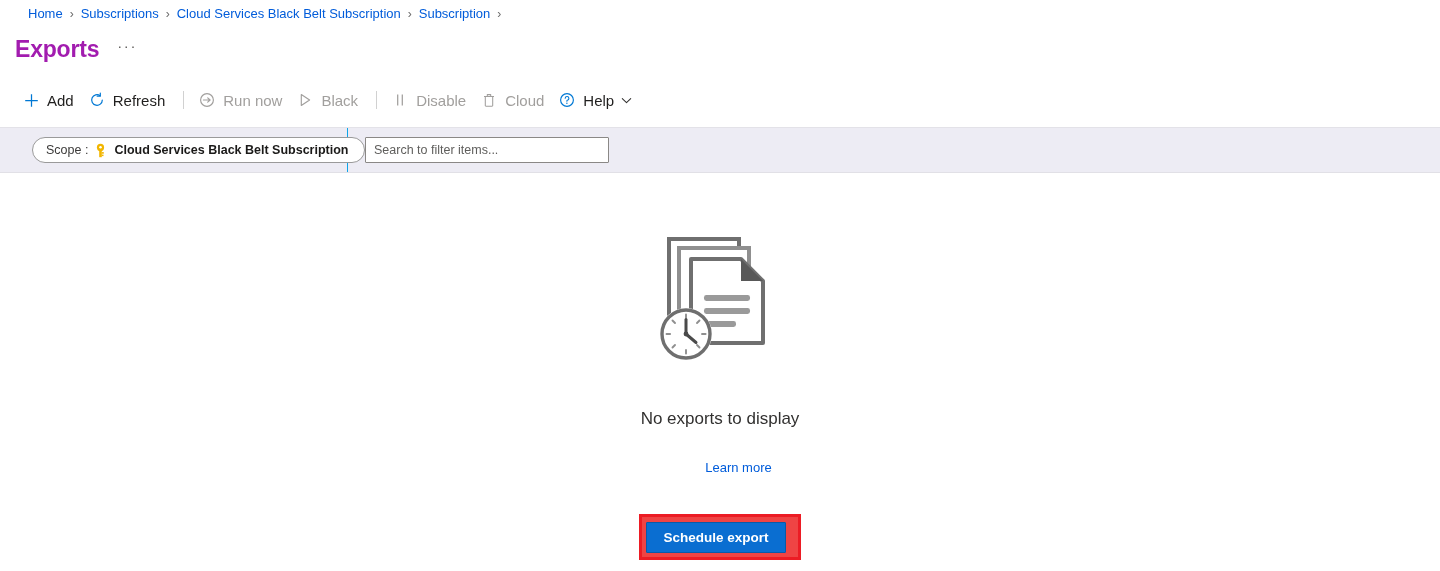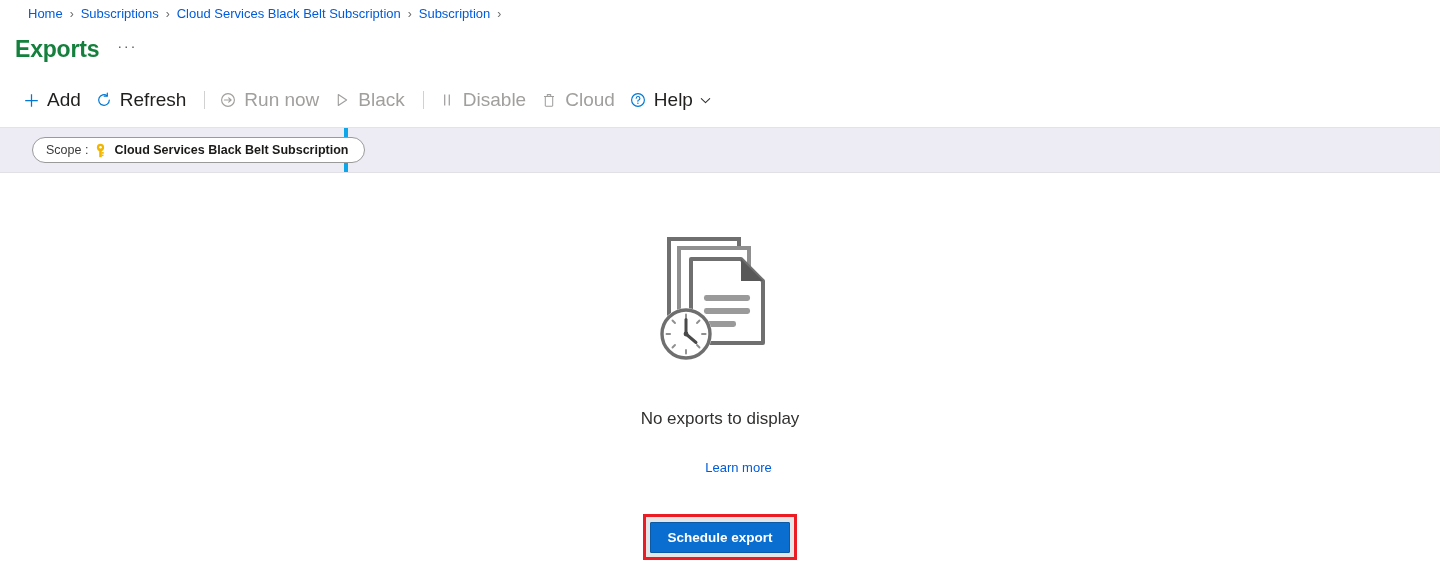--- a/index.html
+++ b/index.html
@@ -36,41 +36,41 @@
   
   .title-row {
     display: flex;
     align-items: center;
     padding: 6px 0 0 15px;
     height: 36px;
   }
   .page-title {
     font-size: 23px;
     font-weight: 600;
-    color: #15803d;
+    color: #a21caf;
     letter-spacing: -0.2px;
   }
   .title-ellipsis {
     margin-left: 18px;
     color: #605e5c;
     font-size: 15px;
     letter-spacing: 1.6px;
     cursor: pointer;
     position: relative;
     top: -4px;
   }
 
   
   .commandbar {
     display: flex;
     align-items: center;
     height: 36px;
     margin-top: 18px;
     padding-left: 17px;
-    font-size: 19px;
+    font-size: 15px;
   }
   .cmd {
     display: flex;
     align-items: center;
     height: 30px;
     padding: 0 9px 0 5px;
     cursor: pointer;
     user-select: none;
     white-space: nowrap;
   }
@@ -108,21 +108,21 @@
     border-top: 1px solid #e3e2e8;
     border-bottom: 1px solid #e1e0e6;
     position: relative;
   }
   .scope-zone {
     width: 348px;
     height: 100%;
     display: flex;
     align-items: center;
     padding-left: 32px;
-    border-right: 4px solid #0ea5e9;
+    border-right: 1px solid #0ea5e9;
     flex: none;
   }
   .scope-pill {
     display: inline-flex;
     align-items: center;
     height: 26px;
     padding: 0 15px 0 13px;
     border: 1px solid #9a9a9a;
     border-radius: 14px;
     background: #ffffff;
@@ -184,22 +184,22 @@
     font-size: 13px;
     color: #015cda;
     text-decoration: none;
     cursor: pointer;
     padding-left: 37px;
   }
 
   .btn-highlight-wrap {
     margin-top: 11px;
     border: 3px solid #ec1c24;
-    padding: 5px 4px 4px 4px;
-    background: #e5e5e5;
+    padding: 5px 12px 4px 4px;
+    background: #ef4444;
   }
   .primary-btn {
     display: block;
     min-width: 133px;
     height: 31px;
     background: #0a6ed1;
     border: 1px solid #0a5aa8;
     color: #ffffff;
     font-size: 13.5px;
     font-weight: 700;
@@ -318,20 +318,23 @@
           <circle cx="6.5" cy="4.4" r="3.6" fill="#f2b600"></circle>
           <rect x="5.2" y="6.6" width="2.6" height="7.6" fill="#f2b600"></rect>
           <rect x="7.8" y="9.1" width="2.0" height="1.6" fill="#f2b600"></rect>
           <rect x="7.8" y="11.6" width="1.7" height="1.5" fill="#f2b600"></rect>
           <circle cx="6.5" cy="4.3" r="1.25" fill="#ffffff"></circle>
         </svg>
       </span>
       <span class="scope-value">Cloud Services Black Belt Subscription</span>
     </div>
   </div>
+  <div class="search-zone">
+    <input class="search-input" type="text" placeholder="Search to filter items..." style="">
+  </div>
 </div>
 
 <div class="empty-state">
 
   <div class="illustration">
     <svg width="130" height="140" viewBox="0 0 130 140">
 
       <rect x="14" y="10" width="70" height="86" fill="#ffffff" stroke="#6f6f6f" stroke-width="4"></rect>
 
       <rect x="24" y="19" width="70" height="86" fill="#ffffff" stroke="#8f8f8f" stroke-width="4"></rect>

